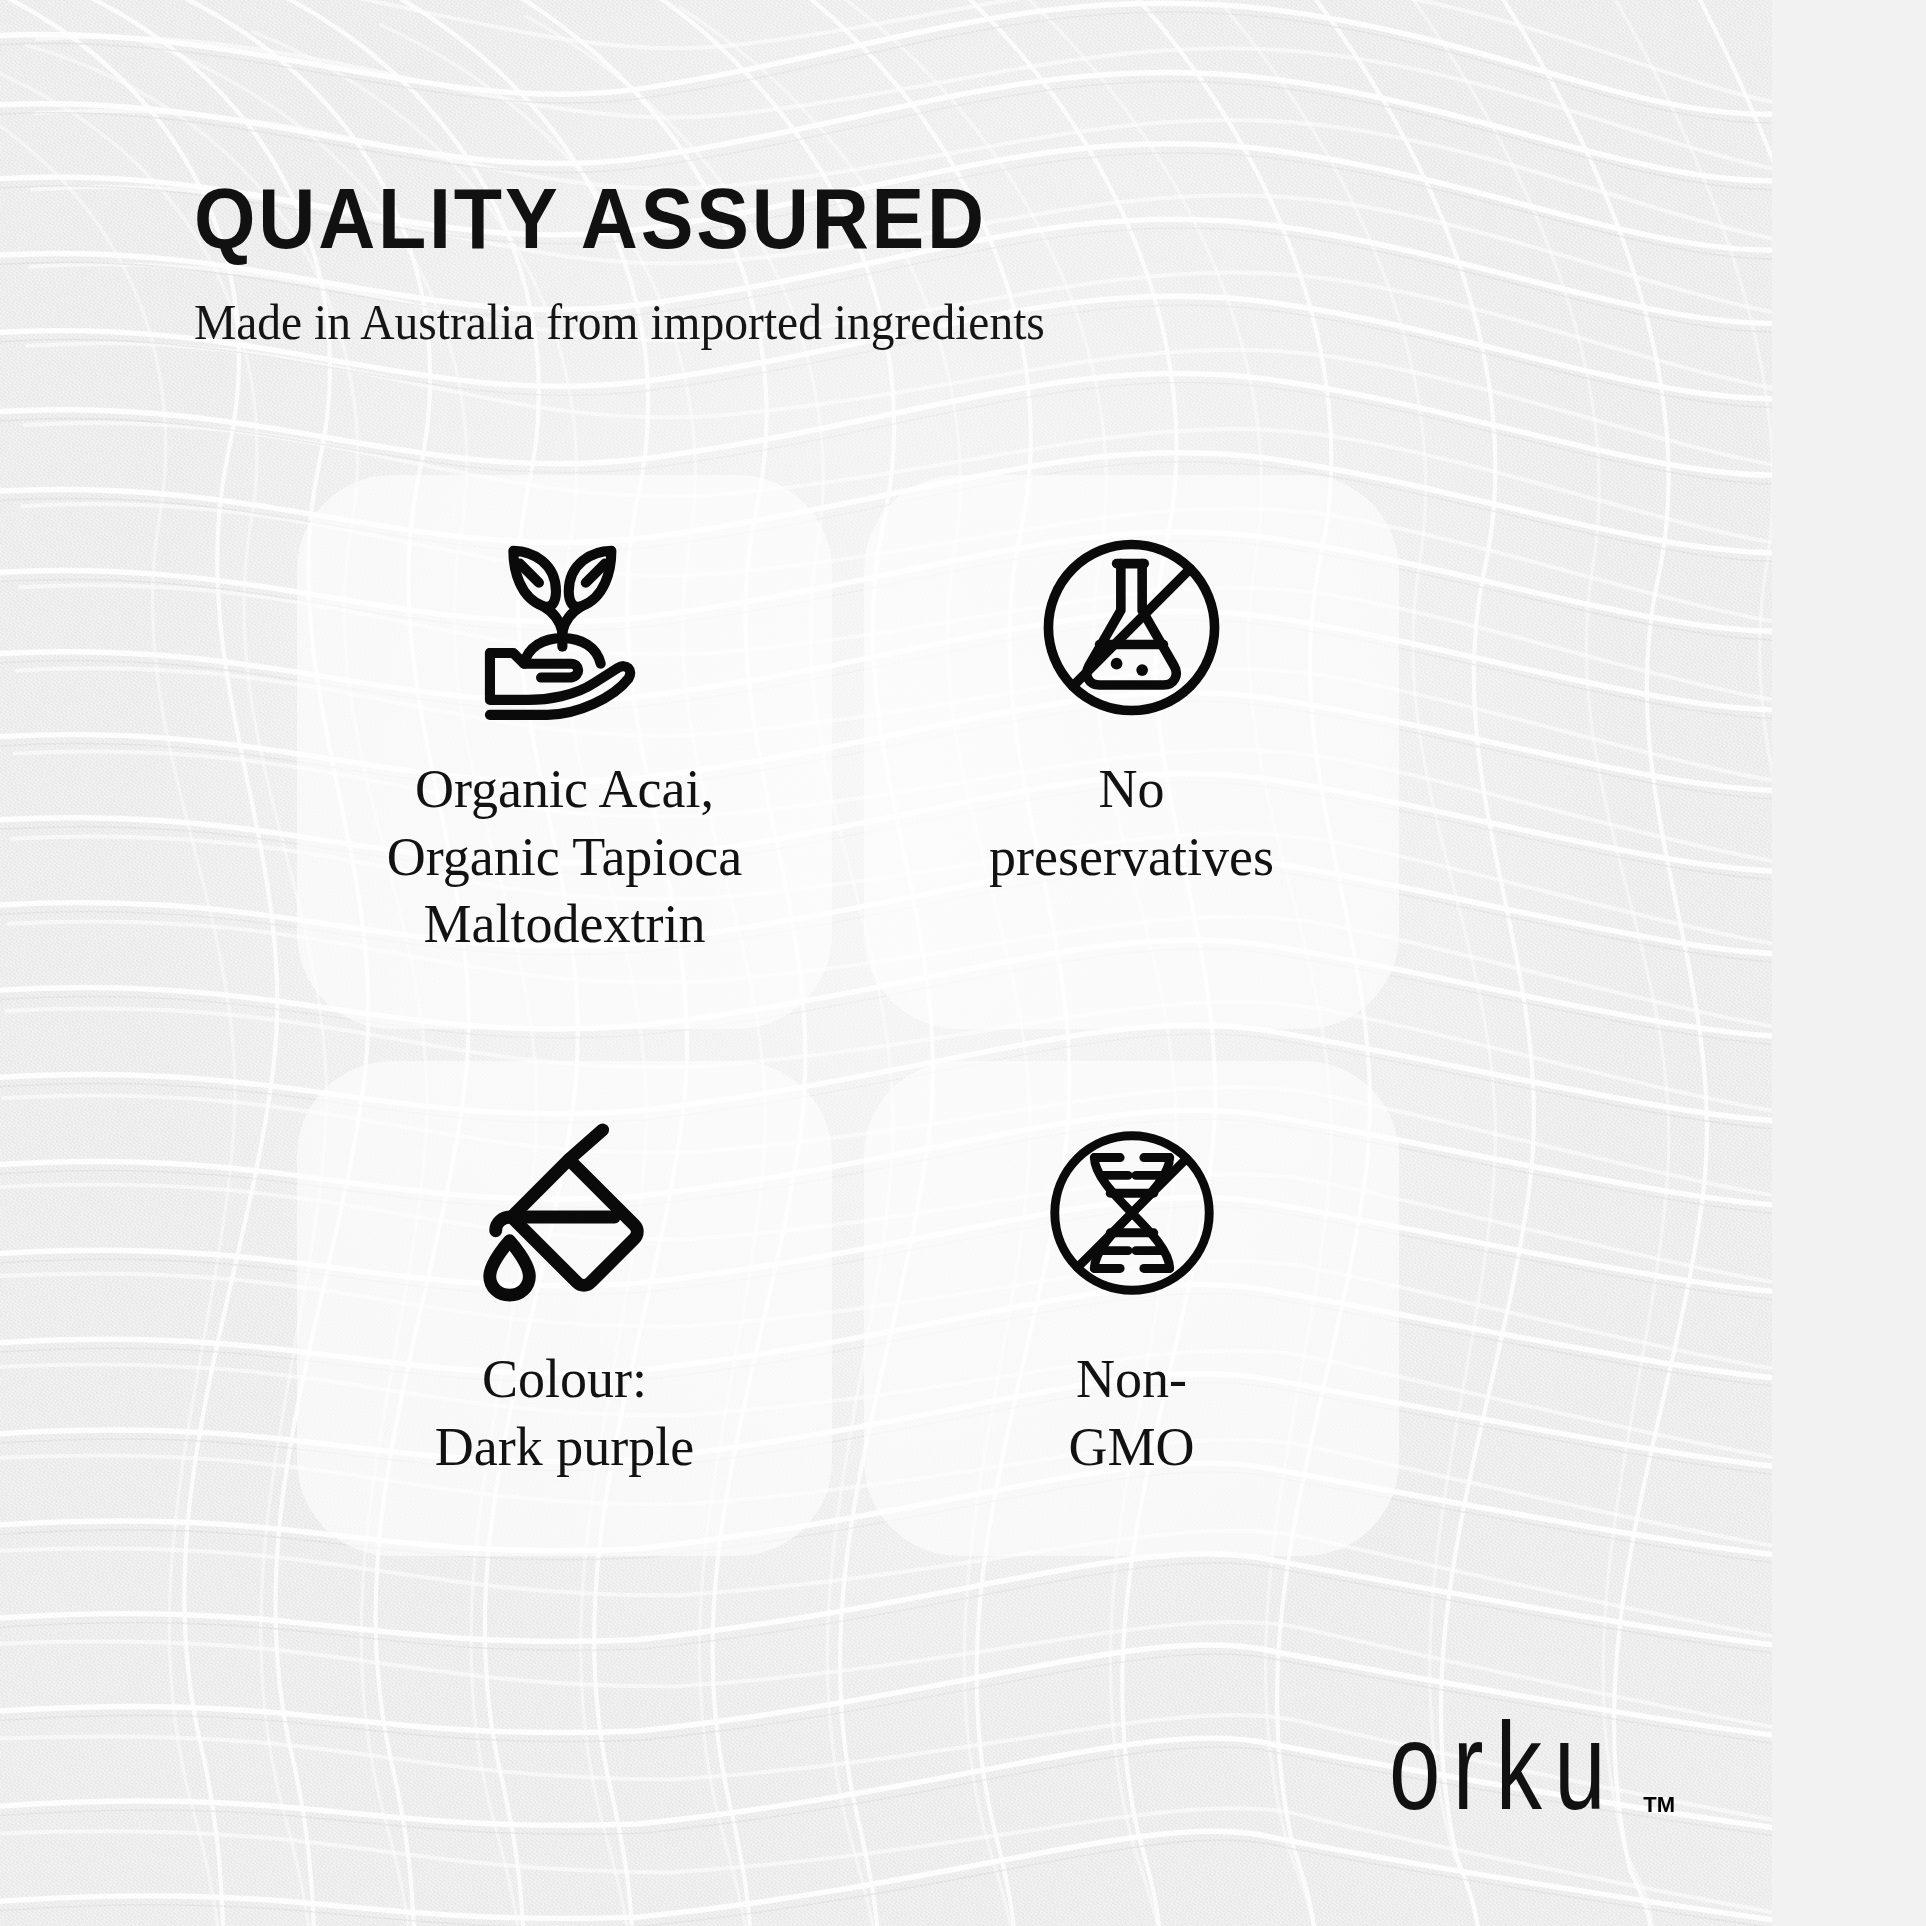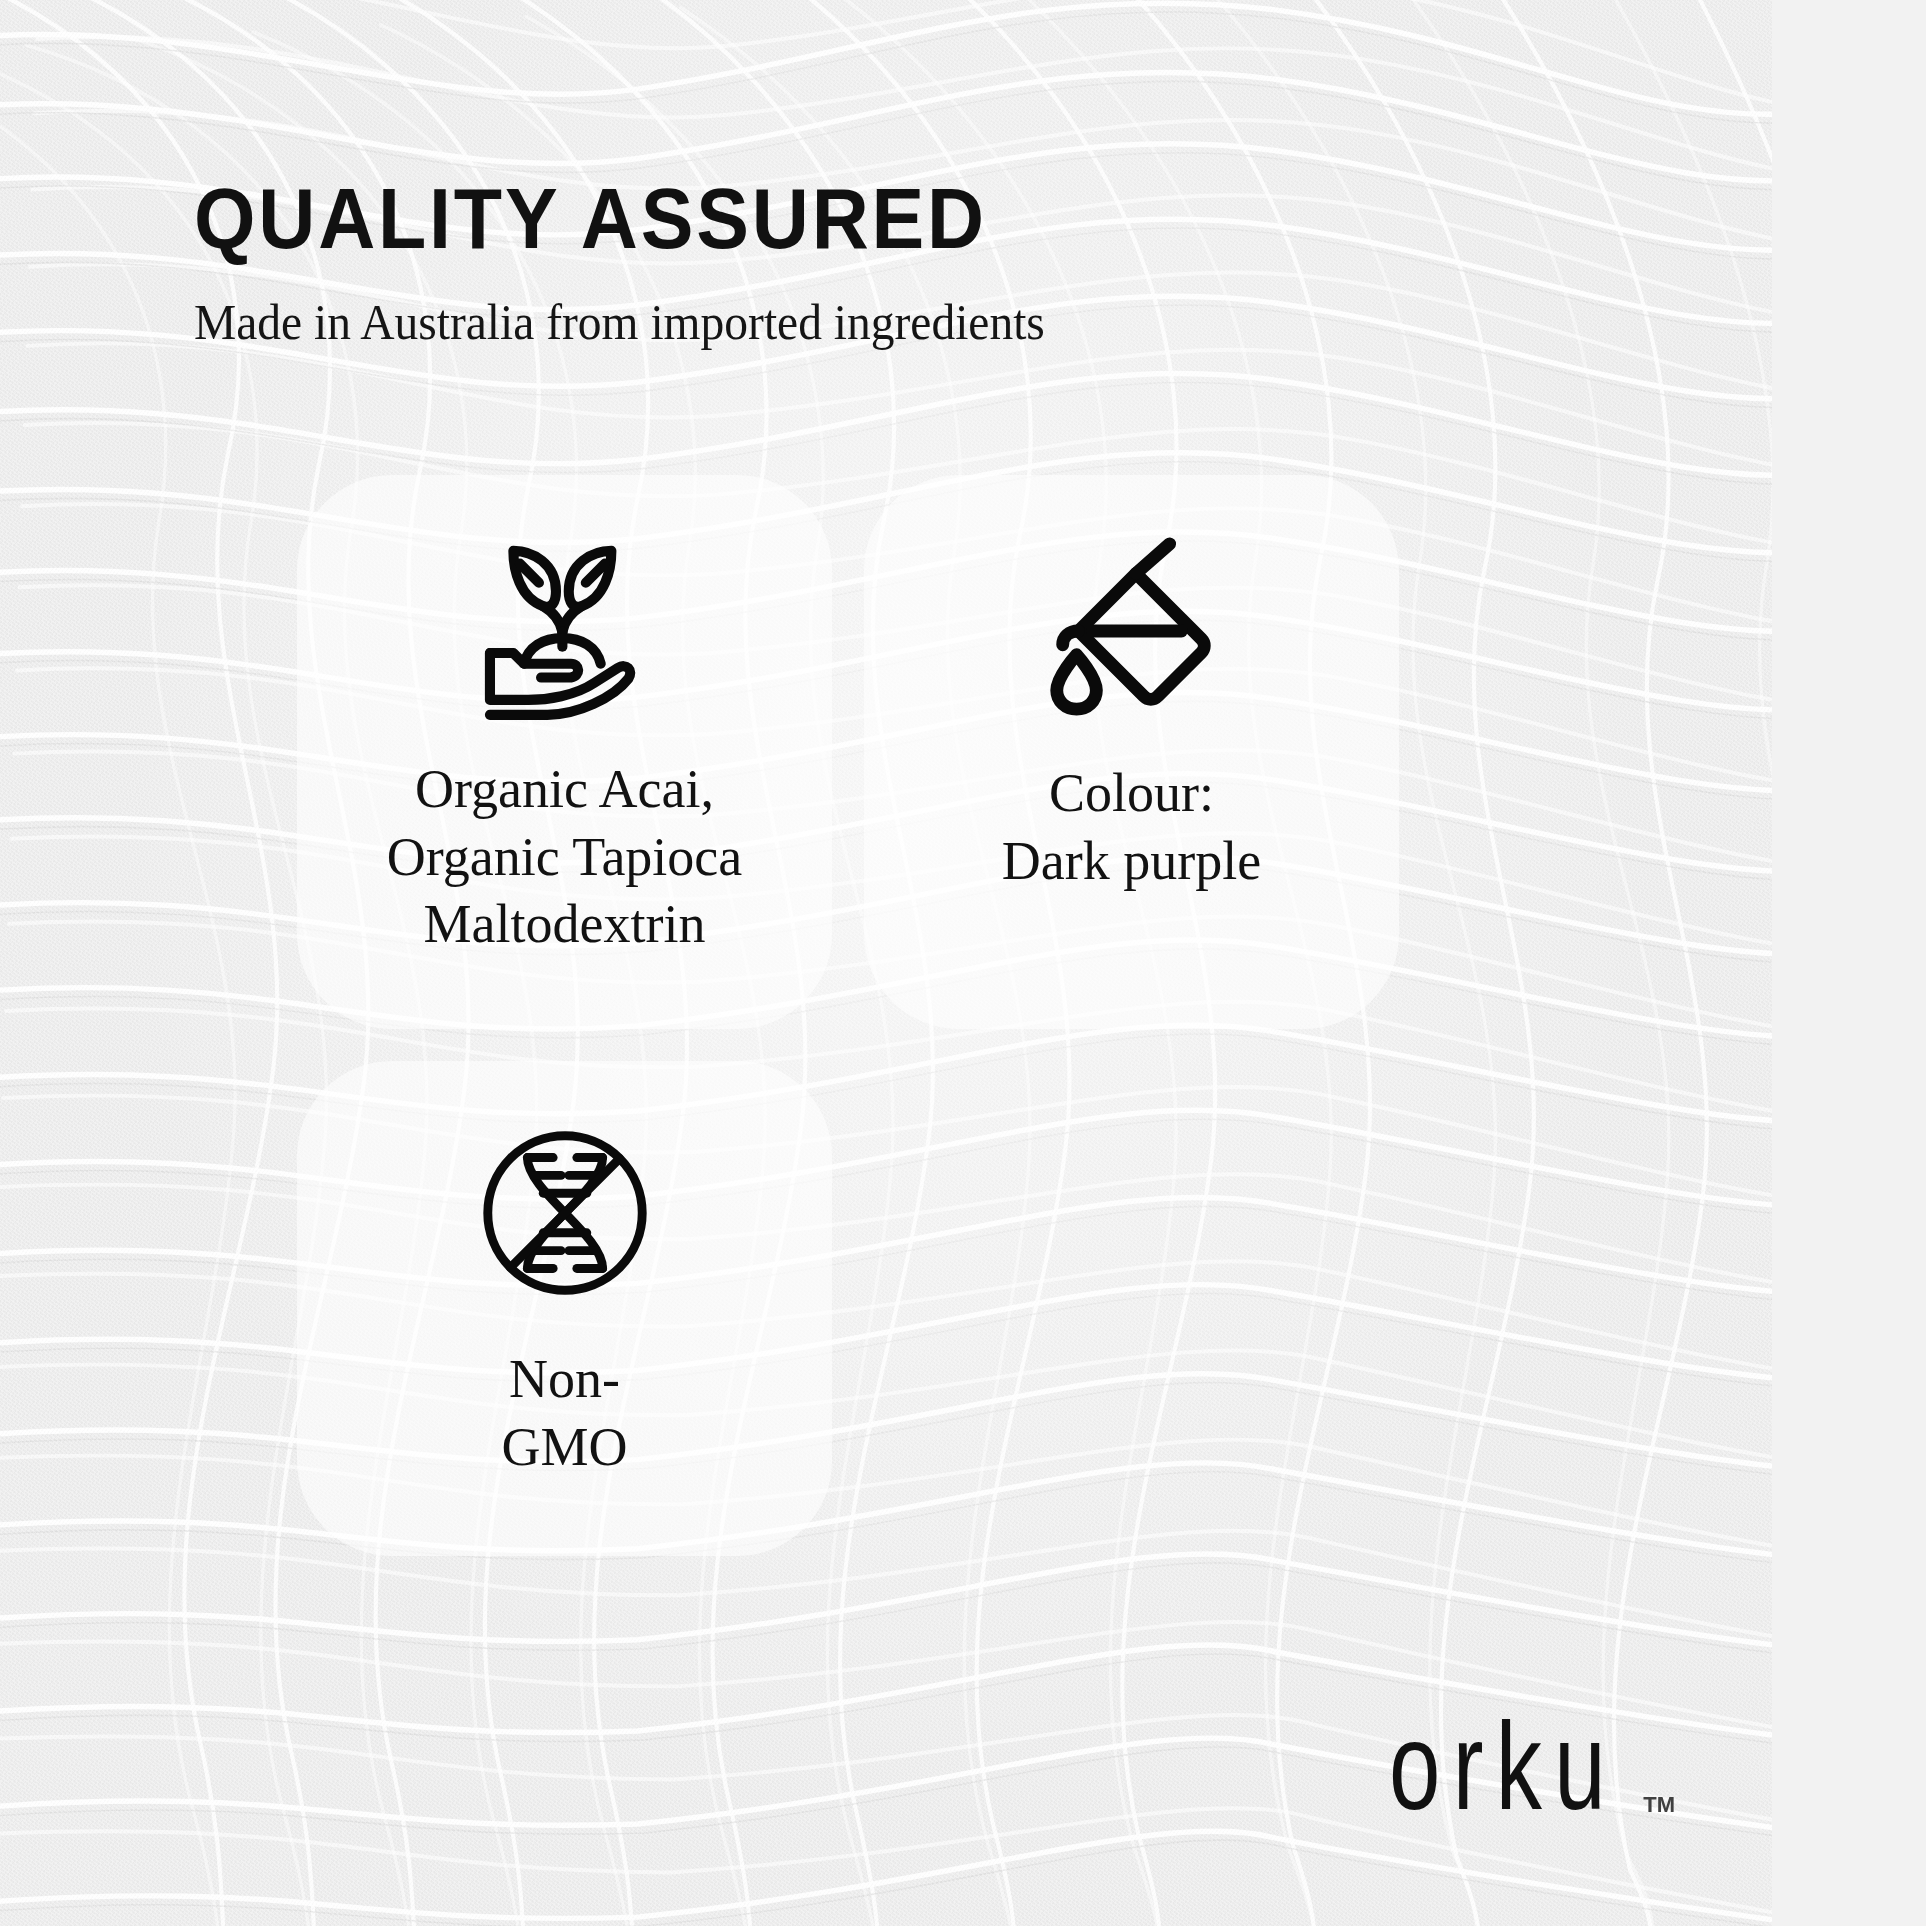--- a/index.html
+++ b/index.html
@@ -118,21 +118,21 @@
     letter-spacing:14px;
     color:#111111;
     line-height:1;
     transform:scaleY(1.18) scaleX(.88);
     transform-origin:bottom left;
   }
   .logo-tm{
     font-family:"Liberation Sans", sans-serif;
     font-size:22px;
     font-weight:600;
-    color:#404040;
+    color:#000000;
     margin-left:-6px;
     margin-bottom:10px;
     letter-spacing:0px;
   }
 </style>
 </head>
 <body>
 
 <div class="canvas">
 
@@ -228,20 +228,37 @@
 
             <path d="M30,124 L52,124 L62,134 L106,134 C114,134 116,145 106,147 L78,147"></path>
             <path d="M30,124 L30,168 L66,168 C84,168 110,164 128,152 L150,138 C158,133 165,140 160,148 C146,166 112,182 84,182 L30,182"></path>
           </svg>
         </div>
         <div class="card-label">Organic Acai,
 Organic Tapioca
 Maltodextrin</div>
       </div>
 
+      <div class="card">
+        <div class="card-icon">
+          <svg viewBox="0 0 200 200" fill="none" stroke="#0a0a0a" stroke-width="9" stroke-linecap="round" stroke-linejoin="round">
+            <circle cx="100" cy="100" r="78"></circle>
+
+            <path d="M86,40 L112,40"></path>
+            <path d="M90,40 L90,84 L60,136 C55,145 60,154 70,154 L130,154 C140,154 145,145 140,136 L110,84 L110,40"></path>
+            <path d="M70,116 L130,116"></path>
+            <circle cx="86" cy="134" r="5.5" fill="#0a0a0a" stroke="none"></circle>
+            <circle cx="110" cy="140" r="5.5" fill="#0a0a0a" stroke="none"></circle>
+
+            <path d="M45,155 L155,45"></path>
+          </svg>
+        </div>
+        <div class="card-label">No
+preservatives</div>
+      </div>
 
       <div class="card r2">
         <div class="card-icon">
           <svg viewBox="0 0 200 200" fill="none" stroke="#0a0a0a" stroke-width="13" stroke-linecap="round" stroke-linejoin="round">
 
             <path d="M46,104 L104,46 L170,112 C174,116 174,122 170,126 L126,170 C122,174 116,174 112,170 L46,104 Z"></path>
 
             <path d="M104,46 L138,16"></path>
 
             <path d="M60,104 L150,104"></path>

